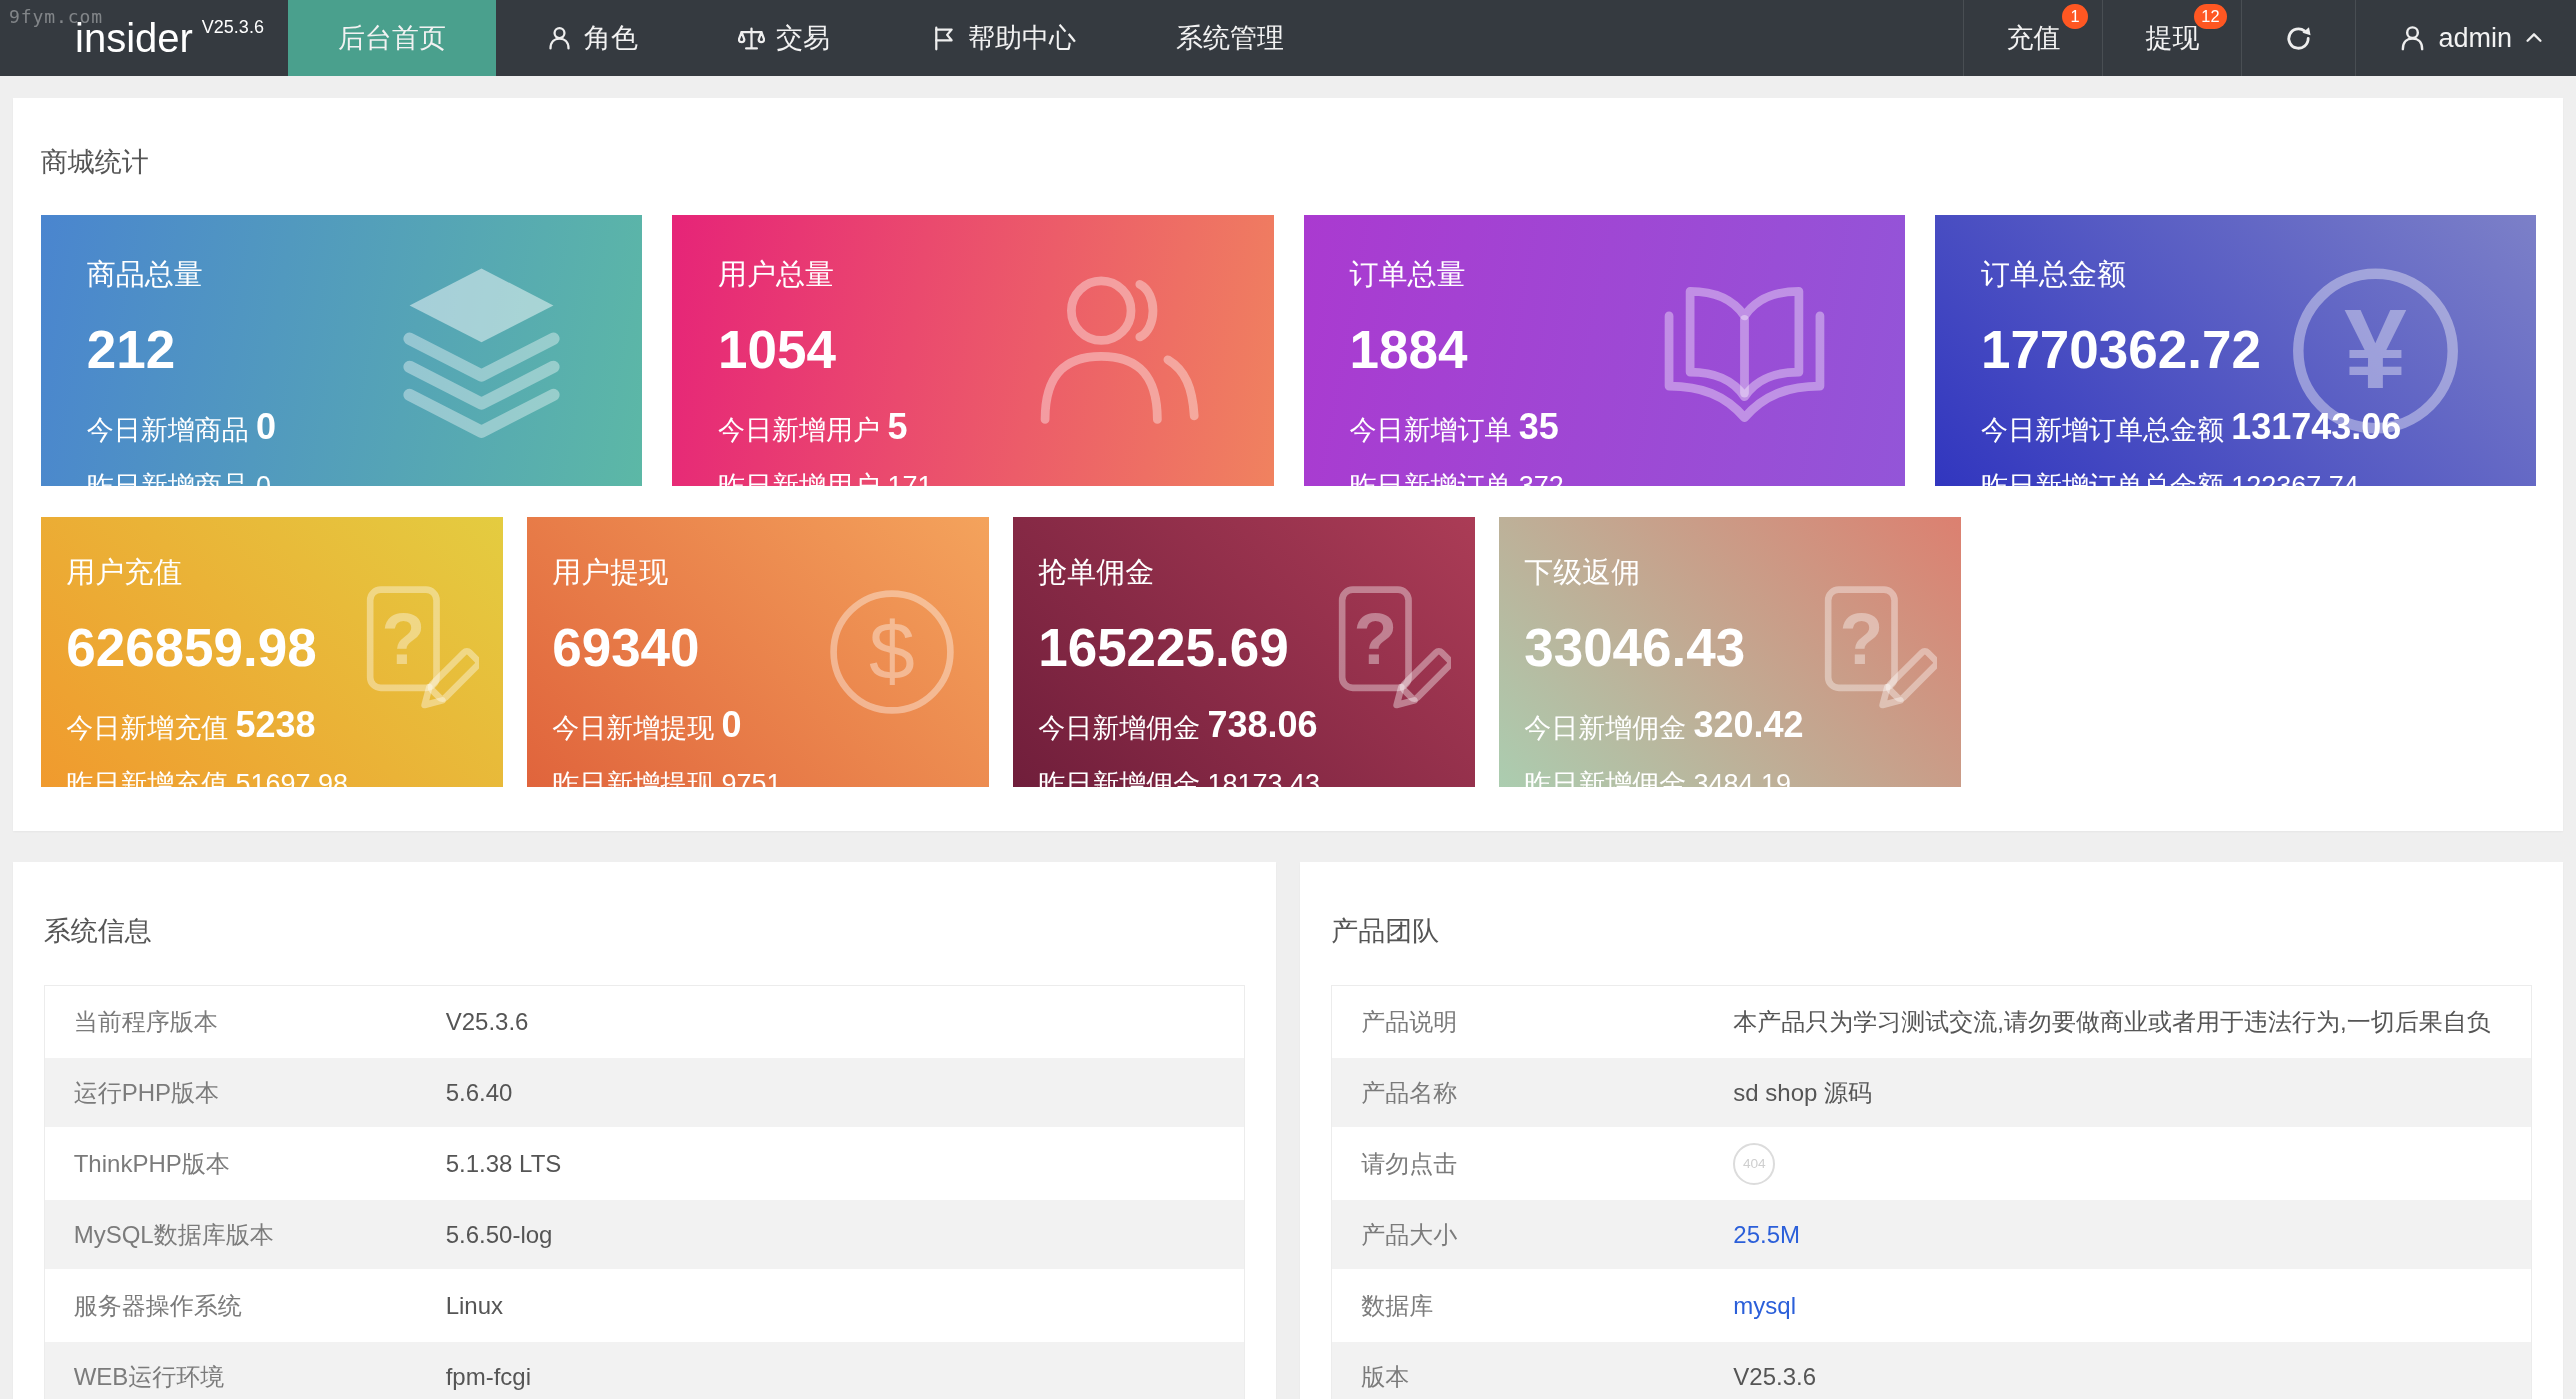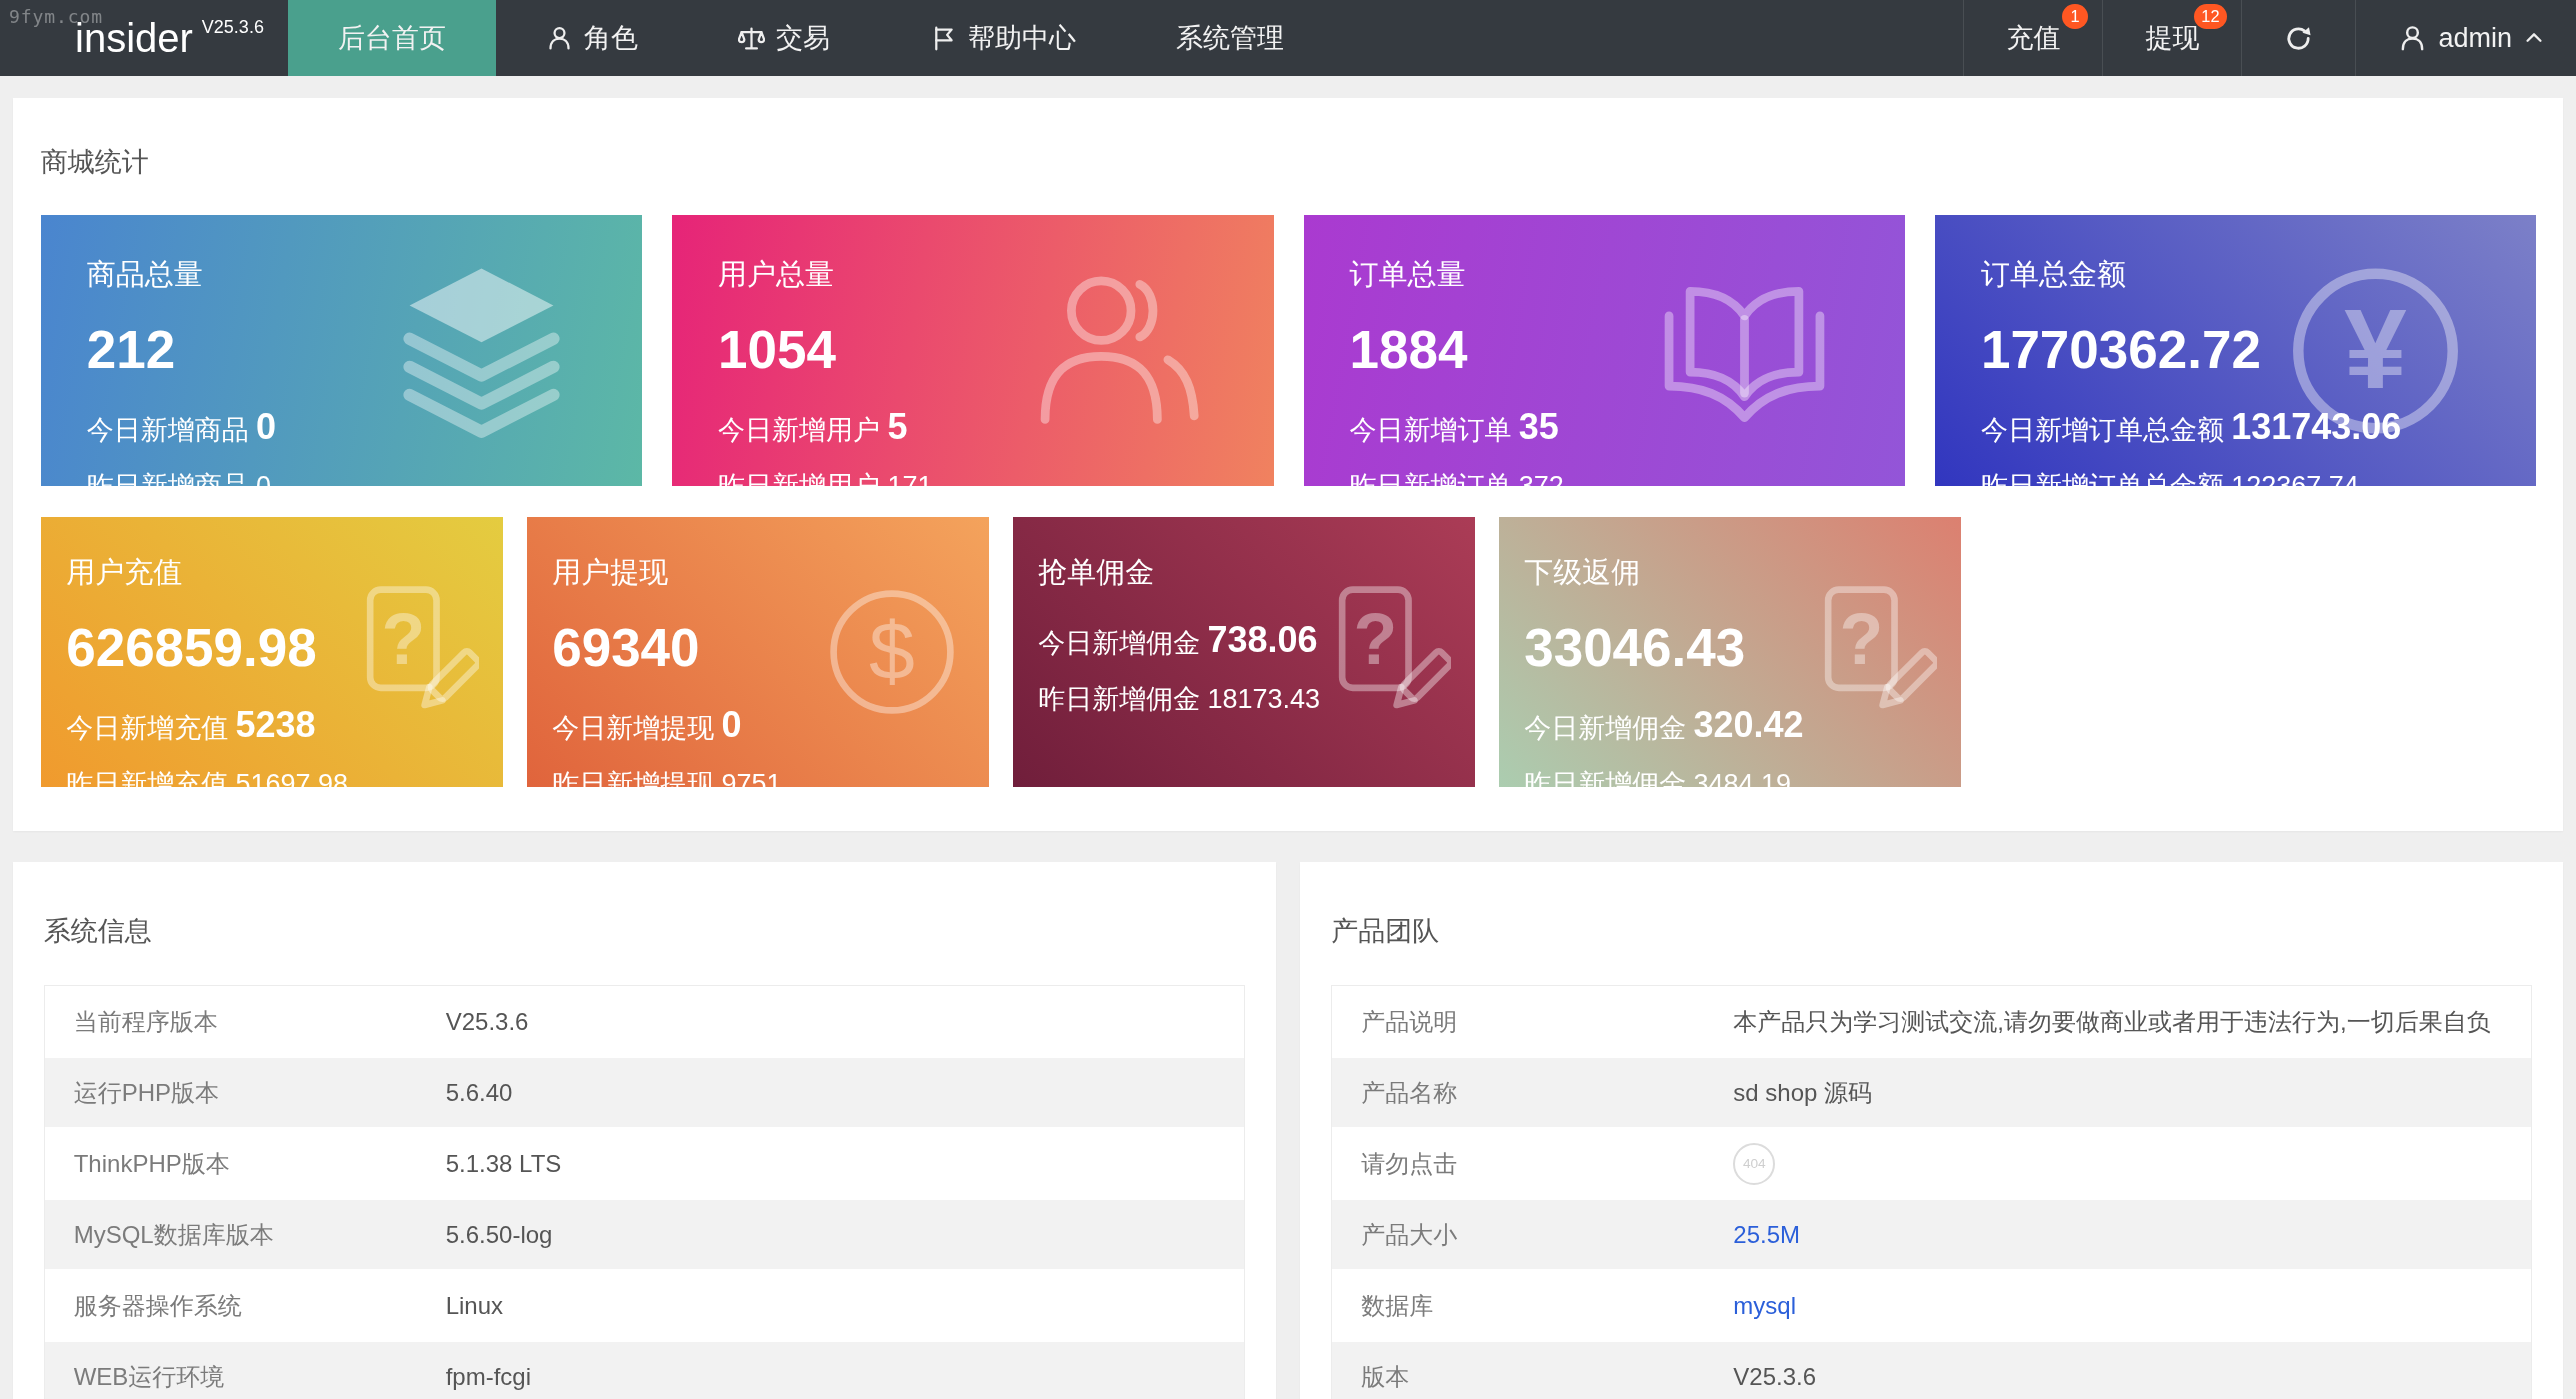--- a/index.html
+++ b/index.html
@@ -209,20 +209,21 @@
         <div class="c-line"><span>今日新增提现</span><b>0</b></div>
         <div class="c-line y"><span>昨日新增提现</span><span class="val">9751</span></div>
         <svg class="c-icon" viewBox="0 0 110 110" fill="none" stroke-width="5">
           <circle cx="55" cy="55" r="44"></circle>
           <text x="55" y="75" font-size="62" text-anchor="middle">$</text>
         </svg>
       </div>
 
       <div class="card" style="background: linear-gradient(45deg, rgb(112, 30, 59), rgb(171, 60, 86));">
         <div class="c-title">抢单佣金</div>
+        <div class="c-num">165225.69</div>
         <div class="c-line"><span>今日新增佣金</span><b>738.06</b></div>
         <div class="c-line y"><span>昨日新增佣金</span><span class="val">18173.43</span></div>
         <svg class="c-icon" viewBox="0 0 110 110" fill="none" stroke-width="5" stroke-linecap="round" stroke-linejoin="round">
           <rect x="28" y="8" width="50" height="74" rx="8"></rect>
           <text x="53" y="64" font-size="54" font-weight="bold" text-anchor="middle">?</text>
           <g transform="rotate(45 86 78)">
               <rect x="79" y="50" width="14" height="40" rx="3"></rect>
               <path d="M79 90 l7 12 7 -12"></path>
             </g>
         </svg>

